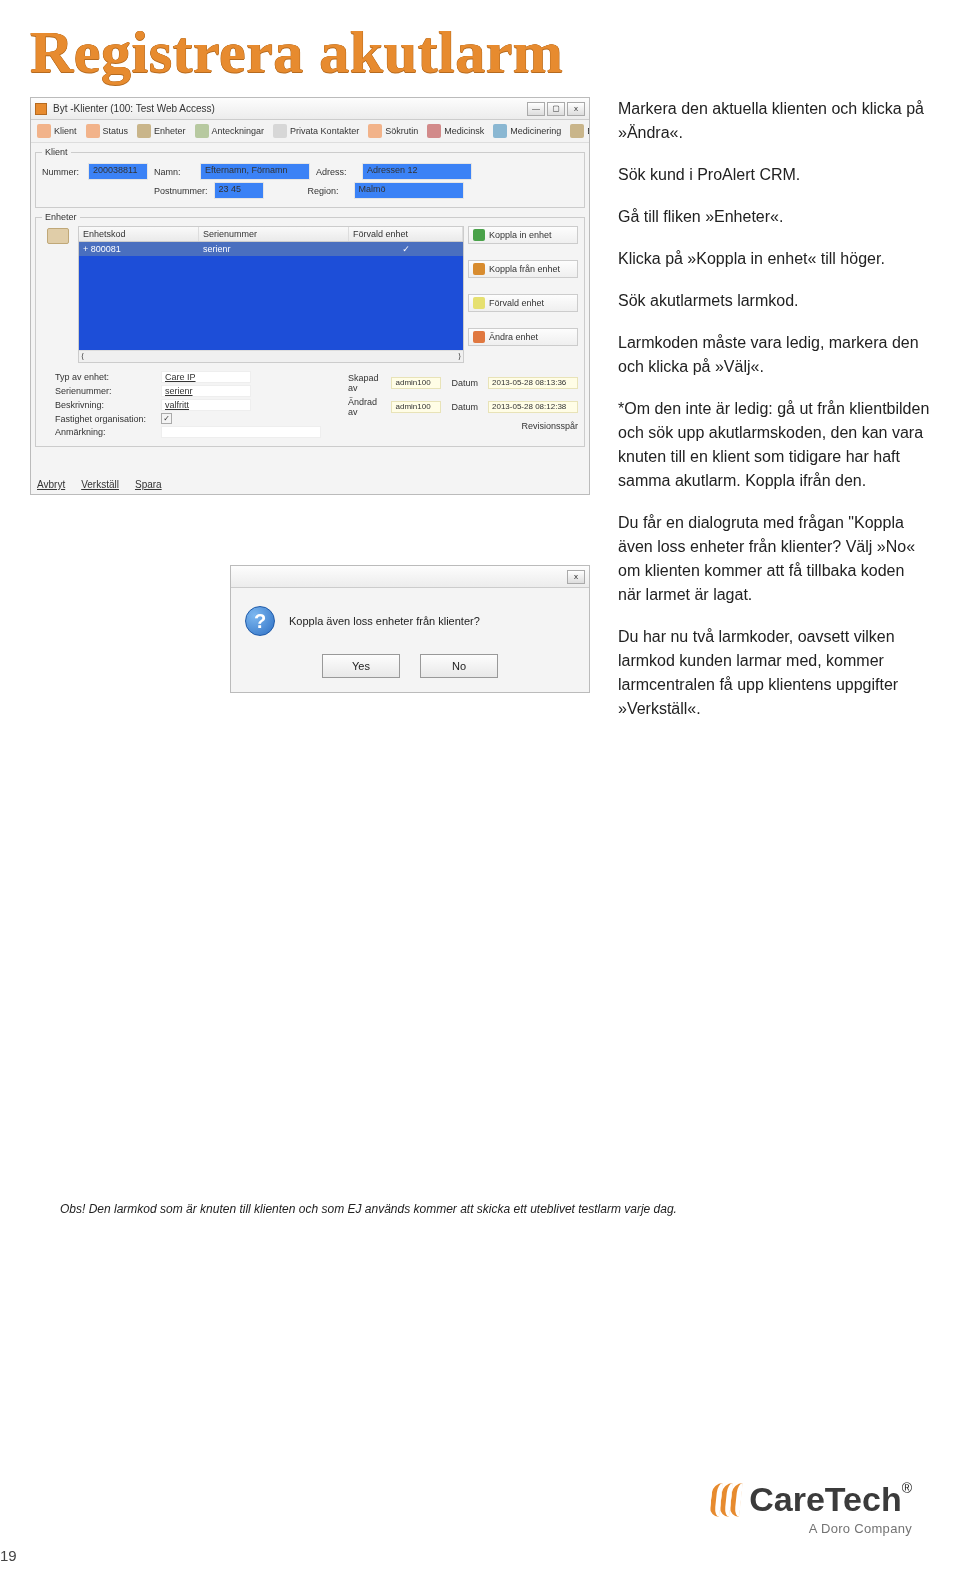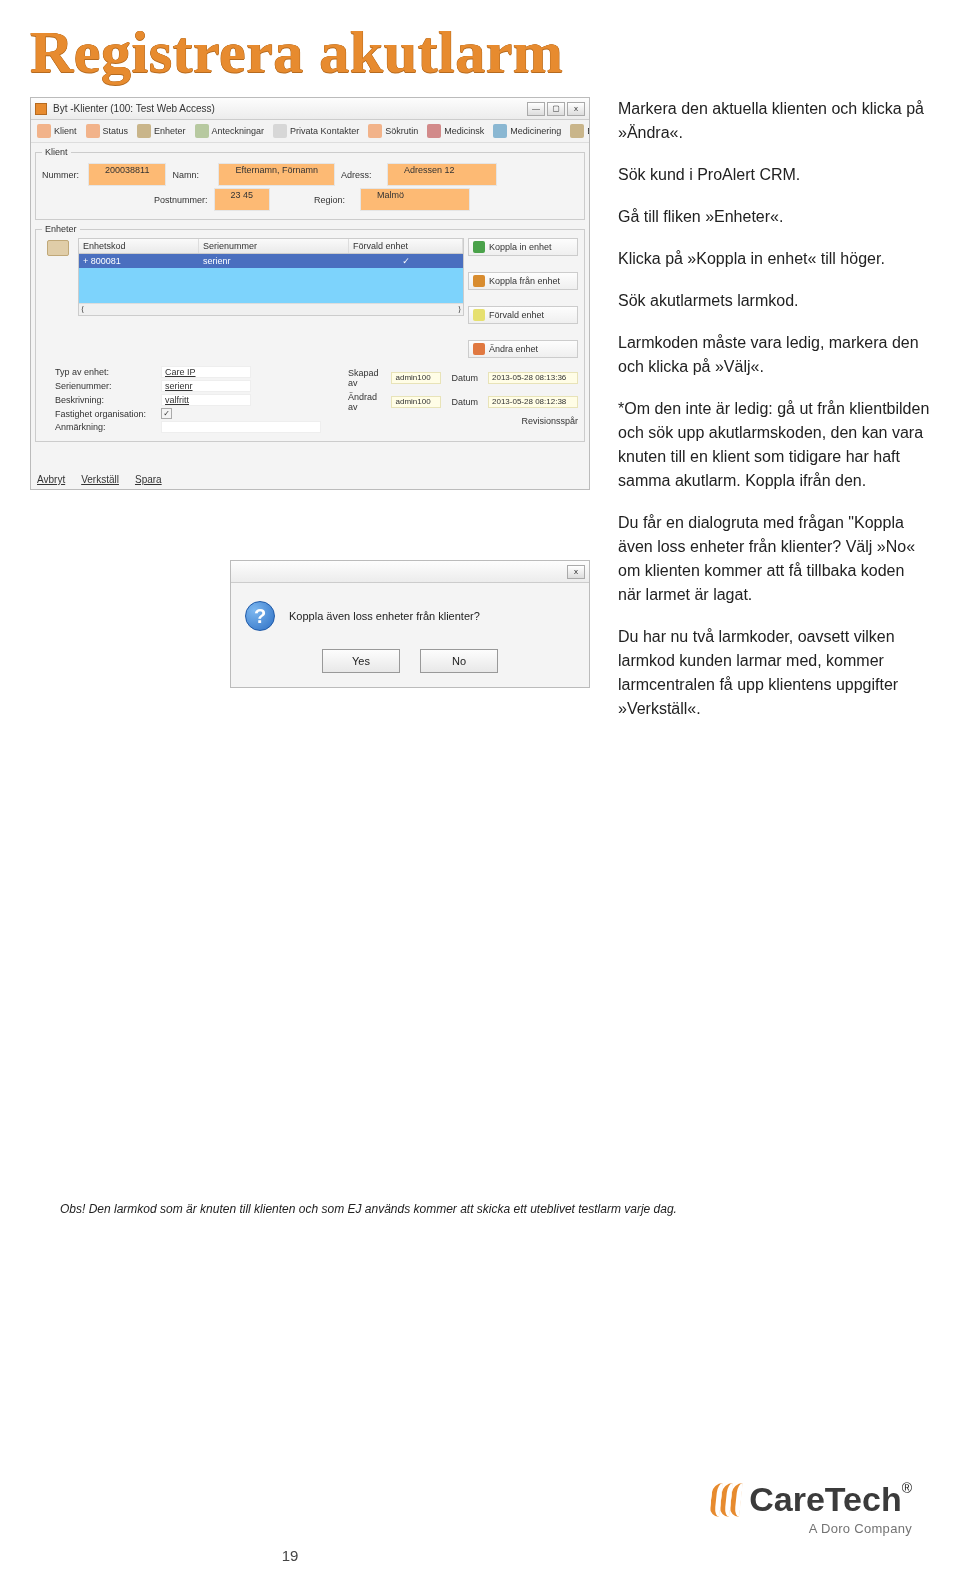--- a/index.html
+++ b/index.html
@@ -96,42 +96,42 @@
   fieldset.klient, fieldset.enheter {
     border: 1px solid #ccc;
     margin: 4px;
     padding: 4px 6px 6px 6px;
     font-size: 9px;
   }
   legend { font-size: 9px; padding: 0 3px; }
   .klient-row { display: flex; align-items: center; gap: 6px; margin: 2px 0; }
   .klient-row .lbl { min-width: 40px; }
   .klient-row .val {
-    background: #fdba74; border: 1px solid #e5e5e5;
-    padding: 1px 16px; min-width: 70px; height: 23px;
+    background: #3b82f6; border: 1px solid #e5e5e5;
+    padding: 1px 4px; min-width: 70px; height: 17px;
     font-size: 9px;
   }
 
   .enheter-body { display: flex; gap: 4px; }
   .enh-left {
     width: 32px;
     display: flex; flex-direction: column; align-items: center;
     padding-top: 2px;
   }
   .enh-ic {
     width: 22px; height: 16px;
     background: #e0cda8;
     border: 1px solid #c0a878;
     border-radius: 2px;
   }
   .enh-list {
     flex: 1;
     border: 1px solid #ccc;
-    background: #7dd3fc;
-    height: 78px;
+    background: #1d4ed8;
+    height: 137px;
     overflow: hidden;
     position: relative;
   }
   .enh-head {
     display: flex;
     background: linear-gradient(#fafafa,#eaeaea);
     border-bottom: 1px solid #ccc;
     font-size: 9px;
   }
   .enh-head div {
@@ -278,22 +278,22 @@
   .ct-reg { font-size: 14px; vertical-align: top; }
   .ct-sub {
     font-size: 13px; color: #737373;
     margin-top: 2px;
     letter-spacing: 0.3px;
   }
 
   .pagenum {
     position: absolute;
     bottom: 30px;
-    left: 10px; width: 560px;
-    text-align: center;
+    left: 0; width: 560px;
+    text-align: left;
     font-size: 15px;
     color: #444;
   }
 </style>
 </head>
 <body>
 
 <div class="page-title">Registrera akutlarm</div>
 
 <div class="content">

